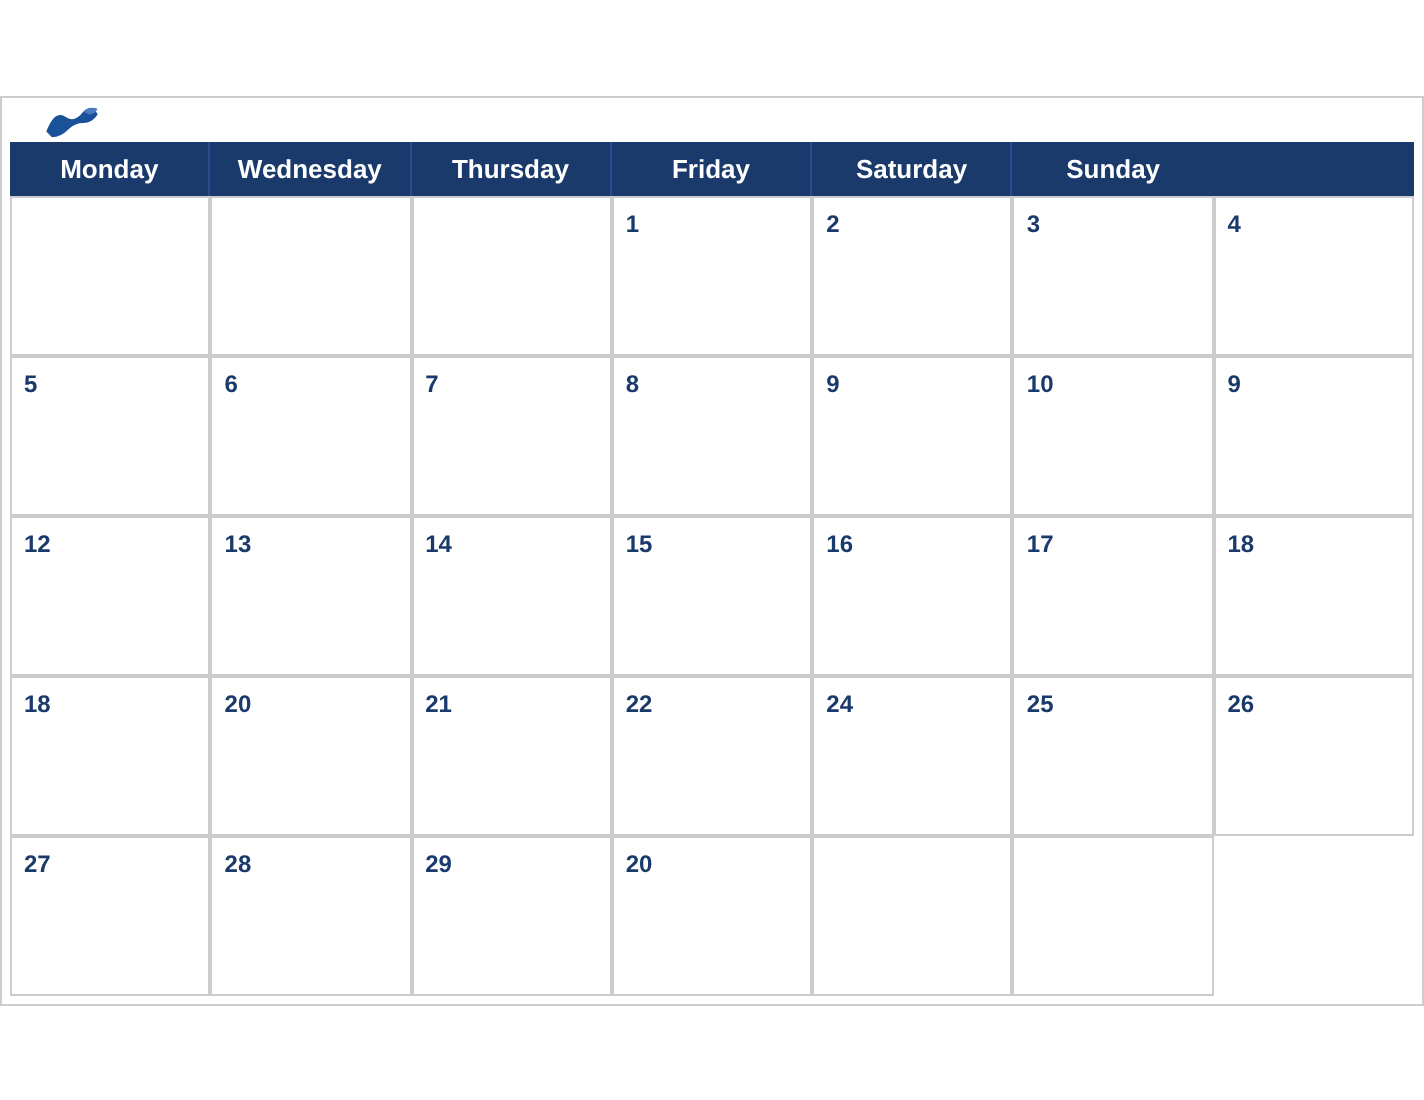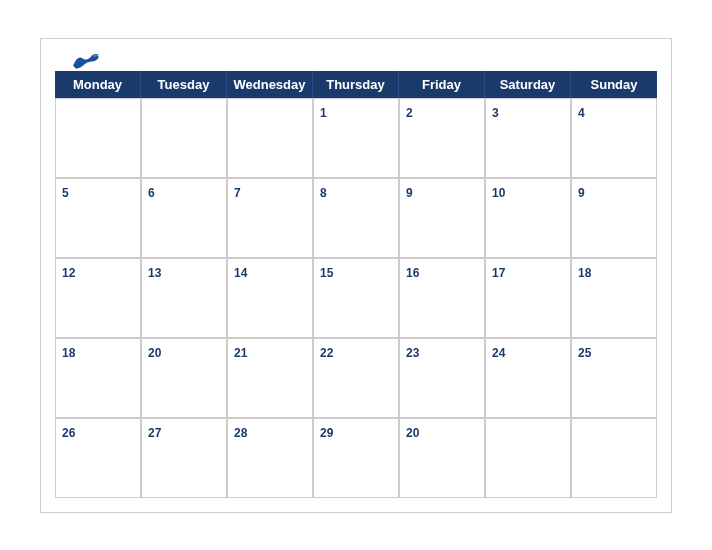--- a/index.html
+++ b/index.html
@@ -5,24 +5,24 @@
     * { box-sizing: border-box; margin: 0; padding: 0; }
     body {
       font-family: Arial, sans-serif;
       background: #fff;
       display: flex;
       justify-content: center;
       align-items: center;
       min-height: 100vh;
     }
     .calendar-container {
-      width: 632px;
+      width: 712px;
       background: #fff;
       border: 1px solid #ccc;
-      padding: 14px;
+      padding: 4px;
     }
     .calendar-header {
       display: flex;
       align-items: center;
       justify-content: center;
       padding: 12px 16px 6px 16px;
       position: relative;
     }
     .logo {
       position: absolute;
@@ -106,21 +106,20 @@
       </svg>
       <span></span>
       <span></span>
     </div>
     <h1 class="calendar-title"></h1>
     <div class="country-label"></div>
   </div>
 
   <div class="days-header">
   <div class="day-name">Monday</div>
-      <div class="day-name">Tuesday</div>
       <div class="day-name">Wednesday</div>
       <div class="day-name">Thursday</div>
       <div class="day-name">Friday</div>
       <div class="day-name">Saturday</div>
       <div class="day-name">Sunday</div>
     </div>
 
   <div class="calendar-grid">
   <div class="day-cell row-odd empty"><span class="day-number"></span></div>
       <div class="day-cell row-odd empty"><span class="day-number"></span></div>
@@ -140,21 +139,20 @@
       <div class="day-cell row-odd"><span class="day-number">13</span></div>
       <div class="day-cell row-odd"><span class="day-number">14</span></div>
       <div class="day-cell row-odd"><span class="day-number">15</span></div>
       <div class="day-cell row-odd"><span class="day-number">16</span></div>
       <div class="day-cell row-odd"><span class="day-number">17</span></div>
       <div class="day-cell row-odd"><span class="day-number">18</span></div>
       <div class="day-cell row-even"><span class="day-number">18</span></div>
       <div class="day-cell row-even"><span class="day-number">20</span></div>
       <div class="day-cell row-even"><span class="day-number">21</span></div>
       <div class="day-cell row-even"><span class="day-number">22</span></div>
-      <div class="day-cell row-even"><span class="day-number">23</span></div>
       <div class="day-cell row-even"><span class="day-number">24</span></div>
       <div class="day-cell row-even"><span class="day-number">25</span></div>
       <div class="day-cell row-odd"><span class="day-number">26</span></div>
       <div class="day-cell row-odd"><span class="day-number">27</span></div>
       <div class="day-cell row-odd"><span class="day-number">28</span></div>
       <div class="day-cell row-odd"><span class="day-number">29</span></div>
       <div class="day-cell row-odd"><span class="day-number">20</span></div>
       <div class="day-cell row-odd empty"><span class="day-number"></span></div>
       <div class="day-cell row-odd empty"><span class="day-number"></span></div>
     </div>

